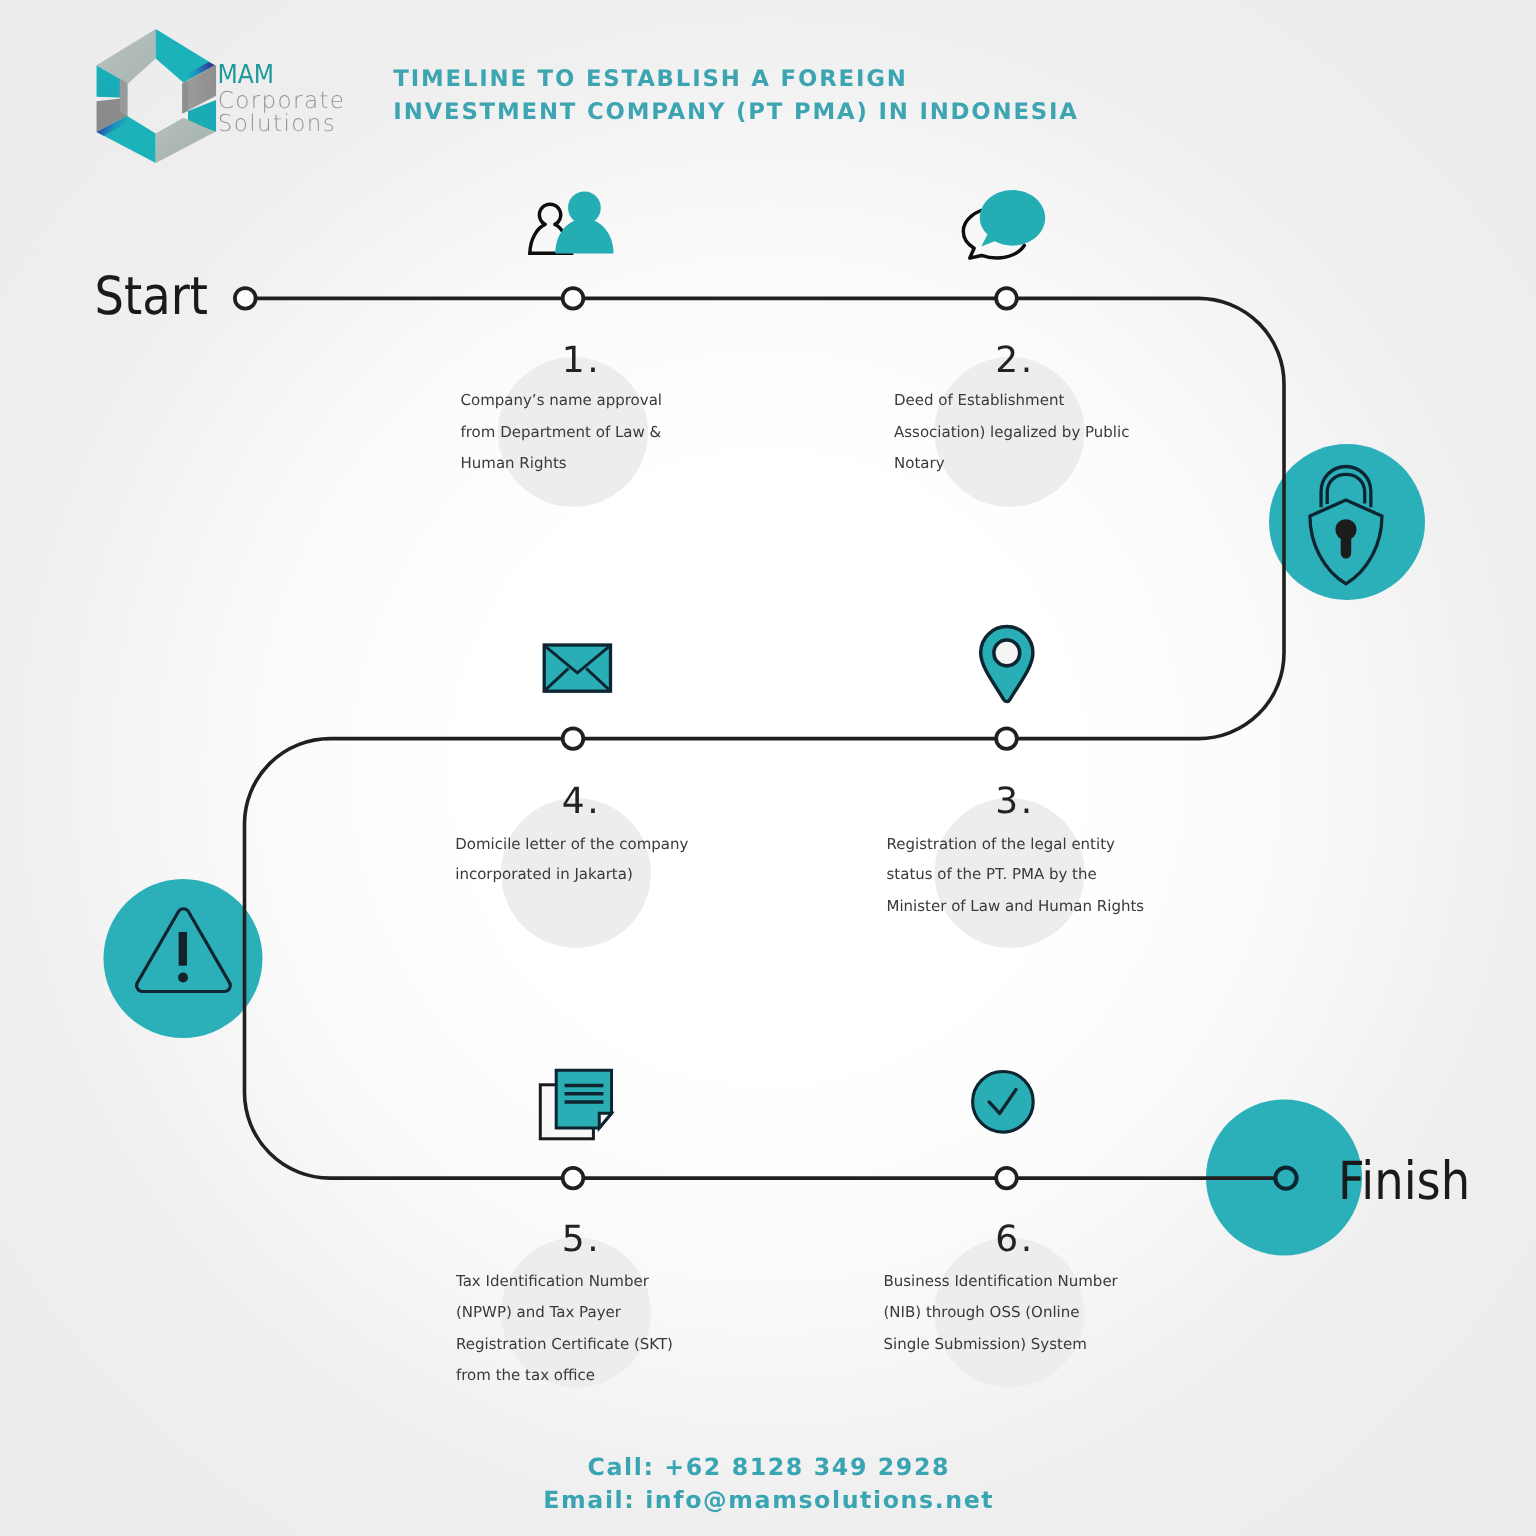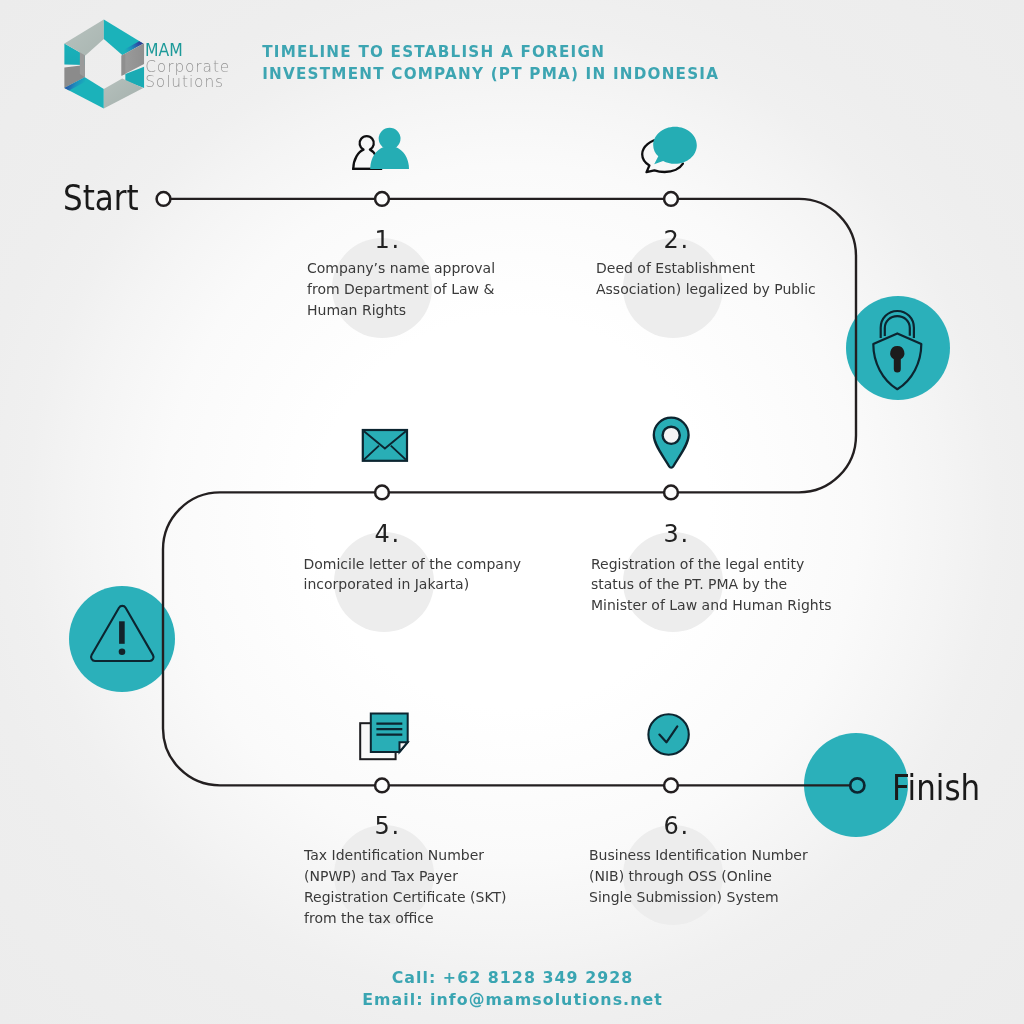--- a/index.html
+++ b/index.html
@@ -26,21 +26,21 @@
   #bn3{top:34.5px;}
   
   #title{left:261px;top:40.8px;width:500px;text-align:left;
     font-family:"DejaVu Sans",sans-serif;font-weight:bold;font-size:15.2px;
     letter-spacing:1.22px;color:#3da5b2;line-height:22.6px;}
   #title > div{text-indent:1.22px;}
   
   .stepblock{position:absolute;}
   .stepnum{position:absolute;font-family:"DejaVu Sans",sans-serif;font-size:24px;
     color:#222;letter-spacing:1.8px;line-height:1;}
-  .steptext{position:absolute;font-family:"DejaVu Sans",sans-serif;font-size:14px;
+  .steptext{position:absolute;font-family:"DejaVu Sans",sans-serif;font-size:10px;
     color:#3a3a3a;line-height:20.75px;white-space:nowrap;}
   
   .endlabel{position:absolute;font-family:"DejaVu Sans",sans-serif;font-size:35px;
     color:#1a1a1a;line-height:1;transform:scaleX(0.885);transform-origin:0 0;}
   
   #footer{position:absolute;left:0;top:966.9px;width:1024px;text-align:center;
     font-family:"DejaVu Sans",sans-serif;font-weight:bold;font-size:15.8px;
     letter-spacing:1.05px;color:#3aa5b2;line-height:22.2px;}
   #footer > div{text-indent:1.05px;}
 </style>
@@ -214,20 +214,21 @@
       <div>from Department of Law &amp;</div>
       <div>Human Rights</div>
     </div>
   </div>
 
   <div class="stepblock">
     <div class="stepnum" style="left:663.5px;top:228px">2.</div>
     <div class="steptext" style="left:596px;top:258px">
       <div>Deed of Establishment</div>
       <div>Association) legalized by Public</div>
+      <div>Notary</div>
     </div>
   </div>
 
   <div class="stepblock">
     <div class="stepnum" style="left:374.5px;top:522px">4.</div>
     <div class="steptext" style="left:303.5px;top:553.7px">
       <div>Domicile letter of the company</div>
       <div>incorporated in Jakarta)</div>
     </div>
   </div>

